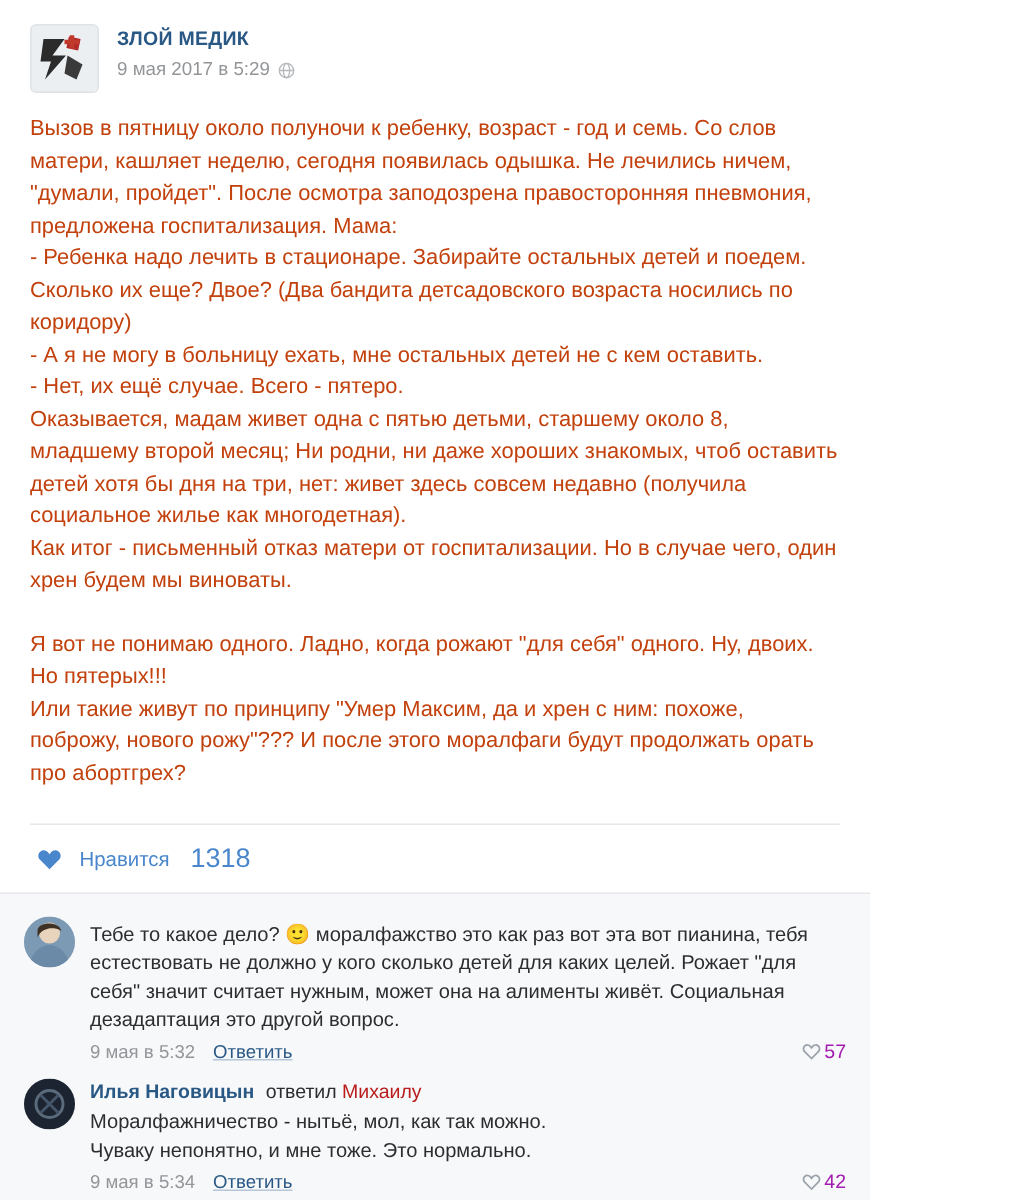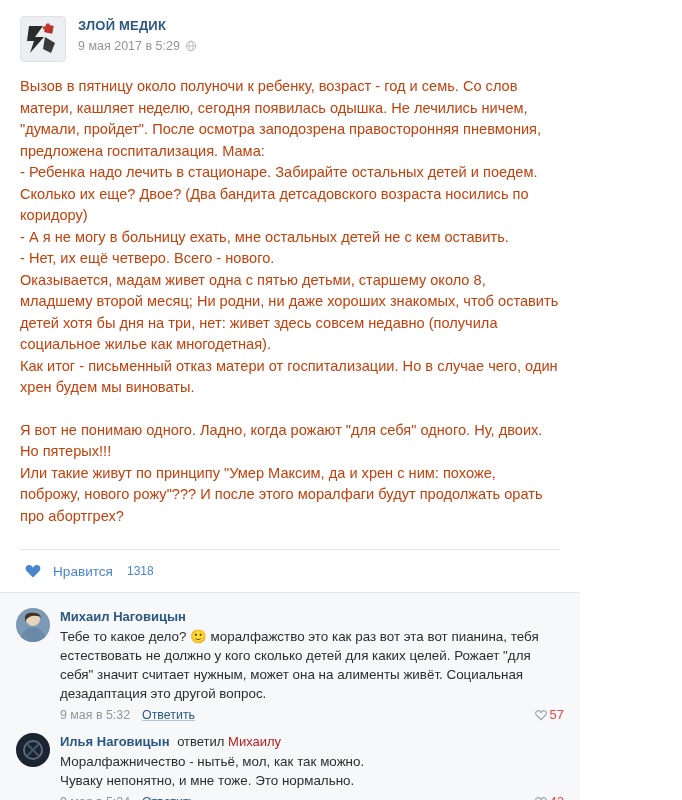--- a/index.html
+++ b/index.html
@@ -44,21 +44,21 @@
   .author-name {
     font-size: 13px;
     font-weight: bold;
     color: #2a5885;
     letter-spacing: .2px;
     line-height: 16px;
     text-transform: uppercase;
   }
   .post-date-row {
     display: flex;
-    align-items: flex-start;
+    align-items: center;
     margin-top: 4px;
   }
   .post-date {
     font-size: 12.5px;
     color: #939699;
     line-height: 16px;
   }
   .globe-icon {
     margin-left: 5px;
     width: 12px;
@@ -93,21 +93,21 @@
     height: 18px;
     display: inline-block;
   }
   .like-label {
     color: #4986cc;
     font-size: 13.6px;
     margin-left: 11px;
   }
   .like-count {
     color: #4986cc;
-    font-size: 12px;
+    font-size: 18px;
     margin-left: 14px;
   }
   
   .comments {
     background: #f7f8fa;
     border-top: 1px solid #e7e8ec;
     padding: 10px 0 8px 0;
   }
   .comment {
     display: flex;
@@ -176,21 +176,21 @@
   }
   .c-like .heart-sm {
     width: 14px;
     height: 14px;
     display: inline-block;
     color: #9aa2ab;
   }
   .c-like .cnt {
     margin-left: 2px;
     font-size: 13px;
-    color: #ef4444;
+    color: #a21caf;
   }
 </style>
 </head>
 <body>
 
 <div class="post">
 
   <div class="post-header">
     <div class="avatar">
       <svg width="44" height="44" viewBox="0 0 44 44" aria-hidden="true">
@@ -213,21 +213,21 @@
           </svg>
         </span>
       </div>
     </div>
   </div>
 
   <div class="post-body">
     <p>Вызов в пятницу около полуночи к ребенку, возраст - год и семь. Со слов матери, кашляет неделю, сегодня появилась одышка. Не лечились ничем, "думали, пройдет". После осмотра заподозрена правосторонняя пневмония, предложена госпитализация. Мама:</p>
     <p>- Ребенка надо лечить в стационаре. Забирайте остальных детей и поедем. Сколько их еще? Двое? (Два бандита детсадовского возраста носились по коридору)</p>
     <p>- А я не могу в больницу ехать, мне остальных детей не с кем оставить.</p>
-    <p>- Нет, их ещё четверо. Всего - нового.</p>
+    <p>- Нет, их ещё случае. Всего - пятеро.</p>
     <p>Оказывается, мадам живет одна с пятью детьми, старшему около 8, младшему второй месяц; Ни родни, ни даже хороших знакомых, чтоб оставить детей хотя бы дня на три, нет: живет здесь совсем недавно (получила социальное жилье как многодетная).</p>
     <p>Как итог - письменный отказ матери от госпитализации. Но в случае чего, один хрен будем мы виноваты.</p>
     <p class="gap">Я вот не понимаю одного. Ладно, когда рожают "для себя" одного. Ну, двоих. Но пятерых!!!</p>
     <p>Или такие живут по принципу "Умер Максим, да и хрен с ним: похоже, поброжу, нового рожу"??? И после этого моралфаги будут продолжать орать про абортгрех?</p>
   </div>
 
   <div class="likes-bar">
     <span class="heart-icon">
       <svg width="18" height="18" viewBox="0 0 24 24" fill="currentColor" aria-hidden="true">
         <path d="M12 20.6 L3.6 12.3 C1.4 10.1 1.6 6.6 4 4.8 C6.1 3.2 9 3.7 10.6 5.6 L12 7.3 L13.4 5.6 C15 3.7 17.9 3.2 20 4.8 C22.4 6.6 22.6 10.1 20.4 12.3 Z"></path>
@@ -242,23 +242,20 @@
     <div class="comment">
       <div class="c-avatar">
         <svg width="34" height="34" viewBox="0 0 34 34" aria-hidden="true">
           <rect width="34" height="34" fill="#7d9ab5"></rect>
           <circle cx="17" cy="11" r="7" fill="#e8d3bd"></circle>
           <path d="M3 34 C5 23 12 19 17 19 C22 19 29 23 31 34 Z" fill="#6b8aa8"></path>
           <path d="M9 9 C10 3 24 3 25 10 C23 7 12 6 9 14 Z" fill="#3f3126"></path>
         </svg>
       </div>
       <div class="c-content">
-        <div class="c-head">
-          <span class="c-author">Михаил Наговицын</span>
-        </div>
         <div class="c-text">Тебе то какое дело? 🙂 моралфажство это как раз вот эта вот пианина, тебя естествовать не должно у кого сколько детей для каких целей. Рожает "для себя" значит считает нужным, может она на алименты живёт. Социальная дезадаптация это другой вопрос.</div>
         <div class="c-foot">
           <span class="c-time">9 мая в 5:32</span>
           <span class="c-reply">Ответить</span>
           <span class="c-like">
             <span class="heart-sm">
               <svg width="14" height="14" viewBox="0 0 24 24" fill="none" stroke="currentColor" stroke-width="2">
                 <path d="M12 20 L4.2 12.2 C2.2 10.2 2.4 7 4.6 5.4 C6.5 4 9.2 4.4 10.7 6.2 L12 7.8 L13.3 6.2 C14.8 4.4 17.5 4 19.4 5.4 C21.6 7 21.8 10.2 19.8 12.2 Z"></path>
               </svg>
             </span>

